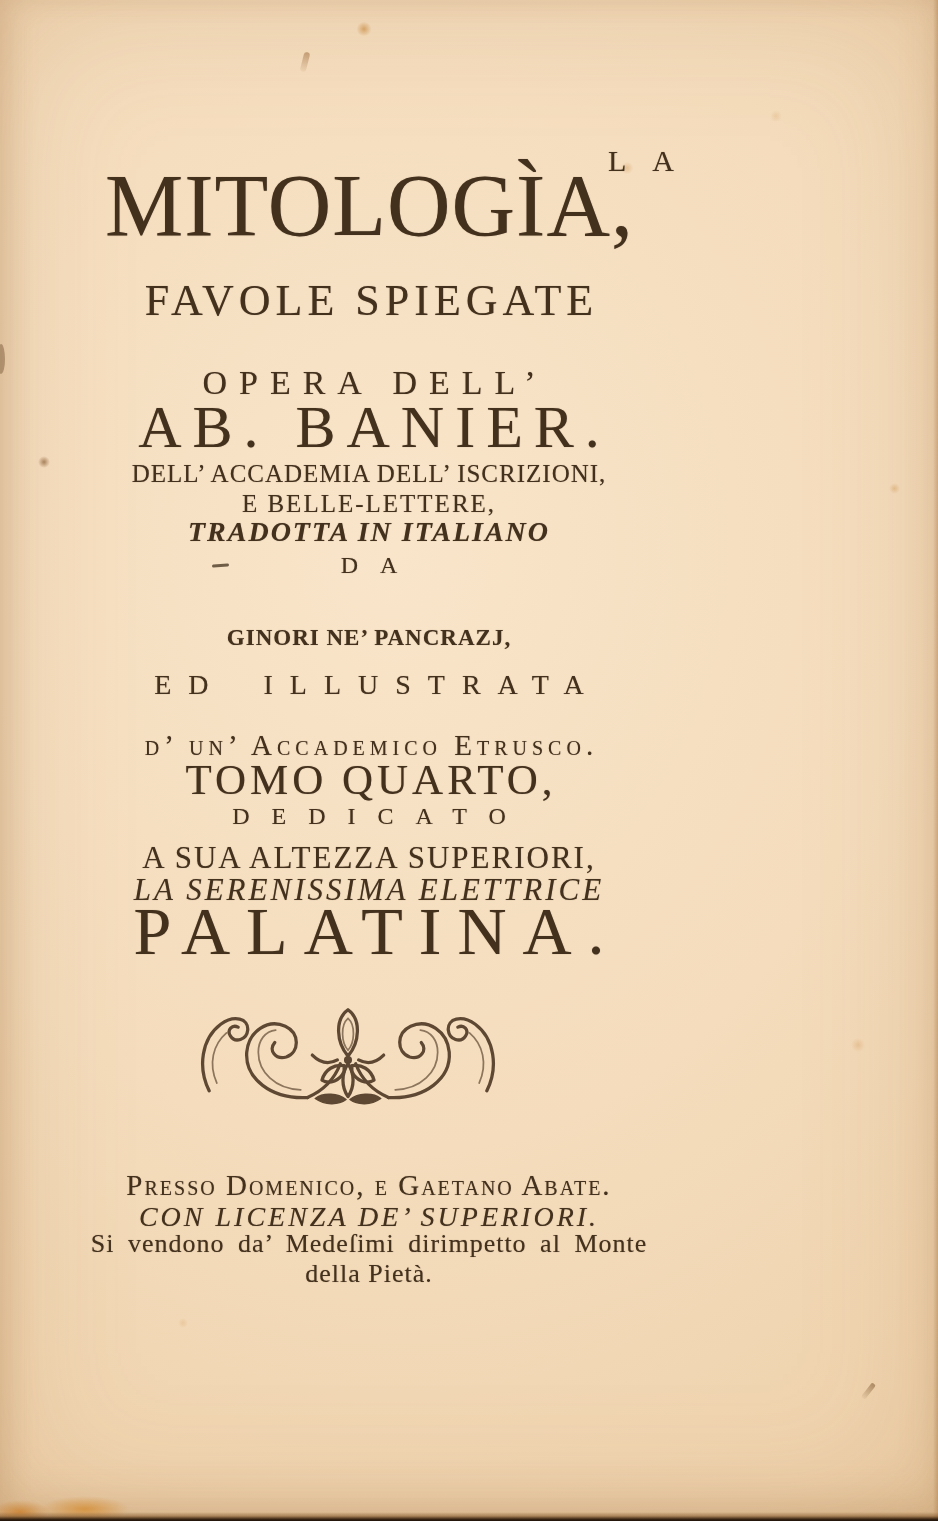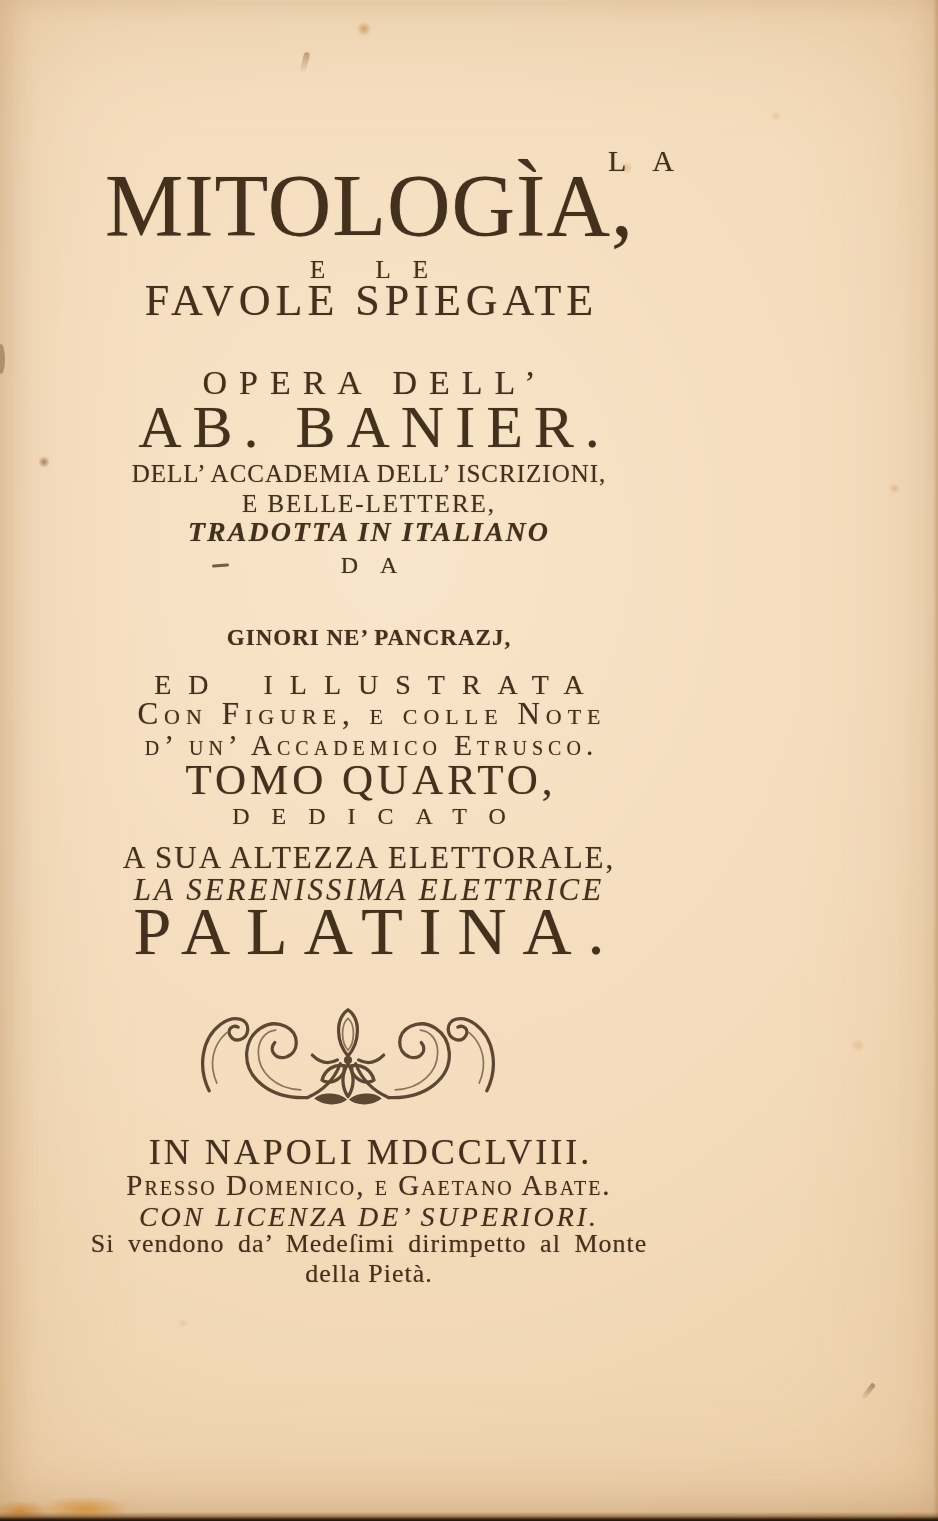--- a/index.html
+++ b/index.html
@@ -100,36 +100,34 @@
   <span class="fox f6"></span>
   <span class="fox f7"></span>
   <span class="fox f8"></span>
   <span class="fox f9"></span>
   <span class="fox f10"></span>
   <span class="fox f11"></span>
   <span class="edge-tear"></span>
 
   <div class="ln t-article">LA</div>
   <div class="ln t-main">MITOLOGÌA,</div>
-  <div class="ln t-ele">E LE</div>
   <div class="ln t-favole">FAVOLE SPIEGATE</div>
   <div class="ln t-opera">OPERA DELL’</div>
   <div class="ln t-author">AB. BANIER.</div>
   <div class="ln t-academy1">DELL’ ACCADEMIA DELL’ ISCRIZIONI,</div>
   <div class="ln t-academy2">E BELLE-LETTERE,</div>
   <div class="ln t-tradotta">TRADOTTA IN ITALIANO</div>
   <span class="stray-dash"></span>
   <div class="ln t-da">DA</div>
   <div class="ln t-transl2">GINORI NE’ PANCRAZJ,</div>
   <div class="ln t-illustr">ED ILLUSTRATA</div>
-  <div class="ln t-figure">Con Figure, e colle Note</div>
   <div class="ln t-etrusco">d’ un’ Accademico Etrusco.</div>
   <div class="ln t-tomo">TOMO QUARTO,</div>
   <div class="ln t-dedicato">DEDICATO</div>
-  <div class="ln t-altezza">A SUA ALTEZZA ELETTORALE,</div>
+  <div class="ln t-altezza">A SUA ALTEZZA SUPERIORI,</div>
   <div class="ln t-serenis">LA SERENISSIMA ELETTRICE</div>
   <div class="ln t-palatina">PALATINA.</div>
 
   <svg class="ornament" viewBox="0 0 320 112" fill="none" stroke="#4a3420" stroke-width="3.4" stroke-linecap="round" stroke-linejoin="round" opacity="0.88">
     <g id="orn-left">
       <path d="M16,90 C4,66 8,36 28,21 C42,11 57,15 56,27 C55,37 43,41 38,33 C34,27 40,21 46,24"></path>
       <path d="M24,82 C15,62 20,42 34,30" stroke-width="1.8" opacity="0.7"></path>
       <path d="M118,97 C80,99 53,77 55,50 C57,28 77,15 95,23 C110,30 110,50 96,55 C85,58 77,48 84,40"></path>
       <path d="M111,89 C84,88 67,70 67,50 C67,38 74,28 85,27" stroke-width="1.8" opacity="0.7"></path>
       <path d="M118,97 C134,90 146,78 152,62"></path>
@@ -138,21 +136,20 @@
     </g>
     <use href="#orn-left" transform="translate(320,0) scale(-1,1)"></use>
     <path d="M160,6 C146,16 148,40 160,54 C172,40 174,16 160,6 Z"></path>
     <path d="M160,15 C152,22 153,40 160,48 C167,40 168,22 160,15" stroke-width="1.8" opacity="0.7"></path>
     <circle cx="160" cy="58" r="4.2" fill="#4a3420" stroke="none"></circle>
     <path d="M160,62 C153,72 153,86 160,96 C167,86 167,72 160,62 Z"></path>
     <path d="M156,64 C146,62 136,68 133,79 C141,84 152,79 156,70 Z"></path>
     <path d="M164,64 C174,62 184,68 187,79 C179,84 168,79 164,70 Z"></path>
   </svg>
 
-  <div class="ln t-place">IN NAPOLI MDCCLVIII.</div>
   <div class="ln t-publisher">Presso Domenico, e Gaetano Abate.</div>
   <div class="ln t-license">CON LICENZA DE’ SUPERIORI.</div>
   <div class="ln t-seller1">Si vendono da’ Medeſimi dirimpetto al Monte</div>
   <div class="ln t-seller2">della Pietà.</div>
 
   <div class="right-edge"></div>
   <div class="bottom-edge"></div>
 </div>
 
 </body></html>

